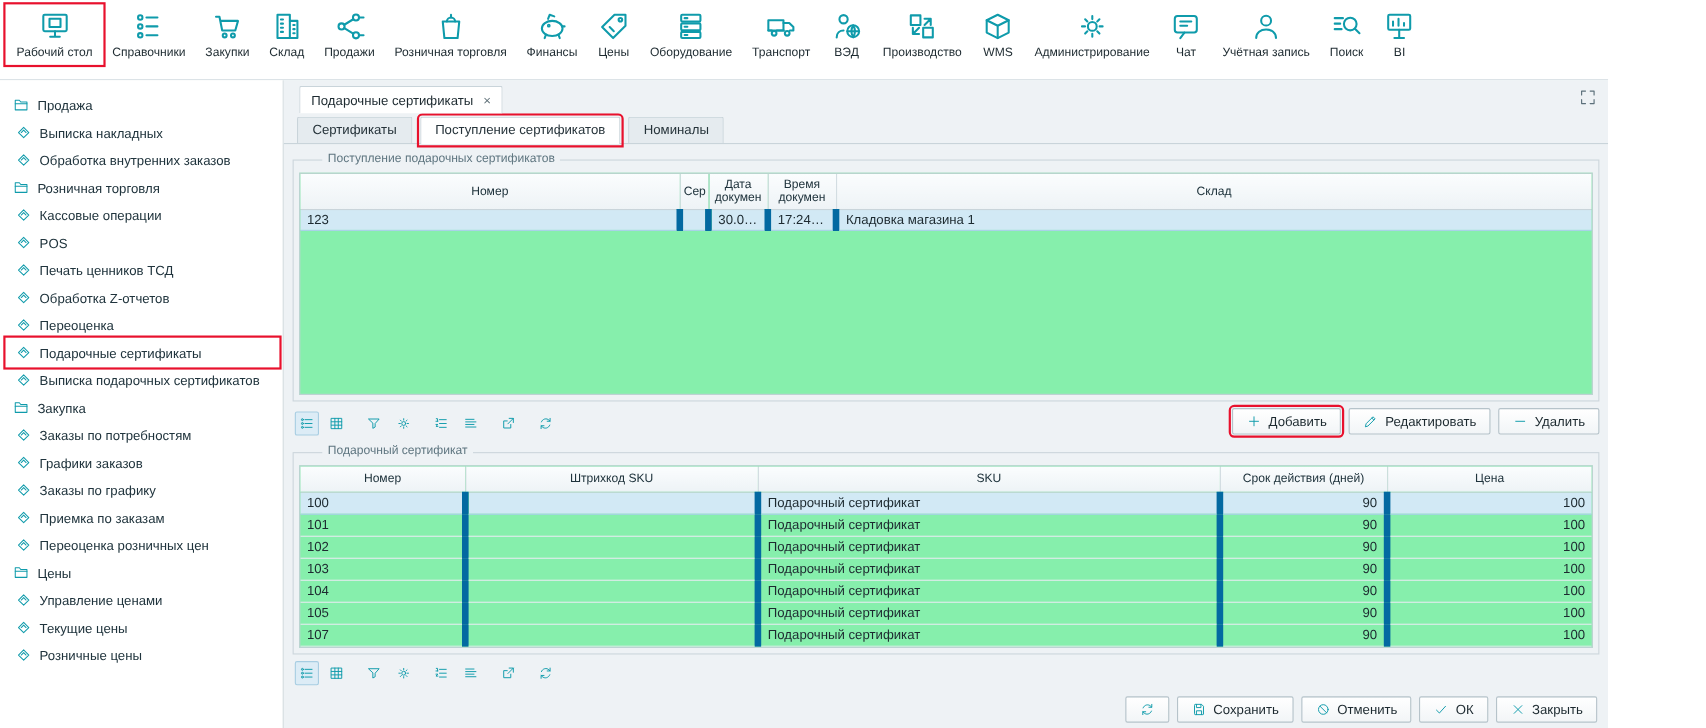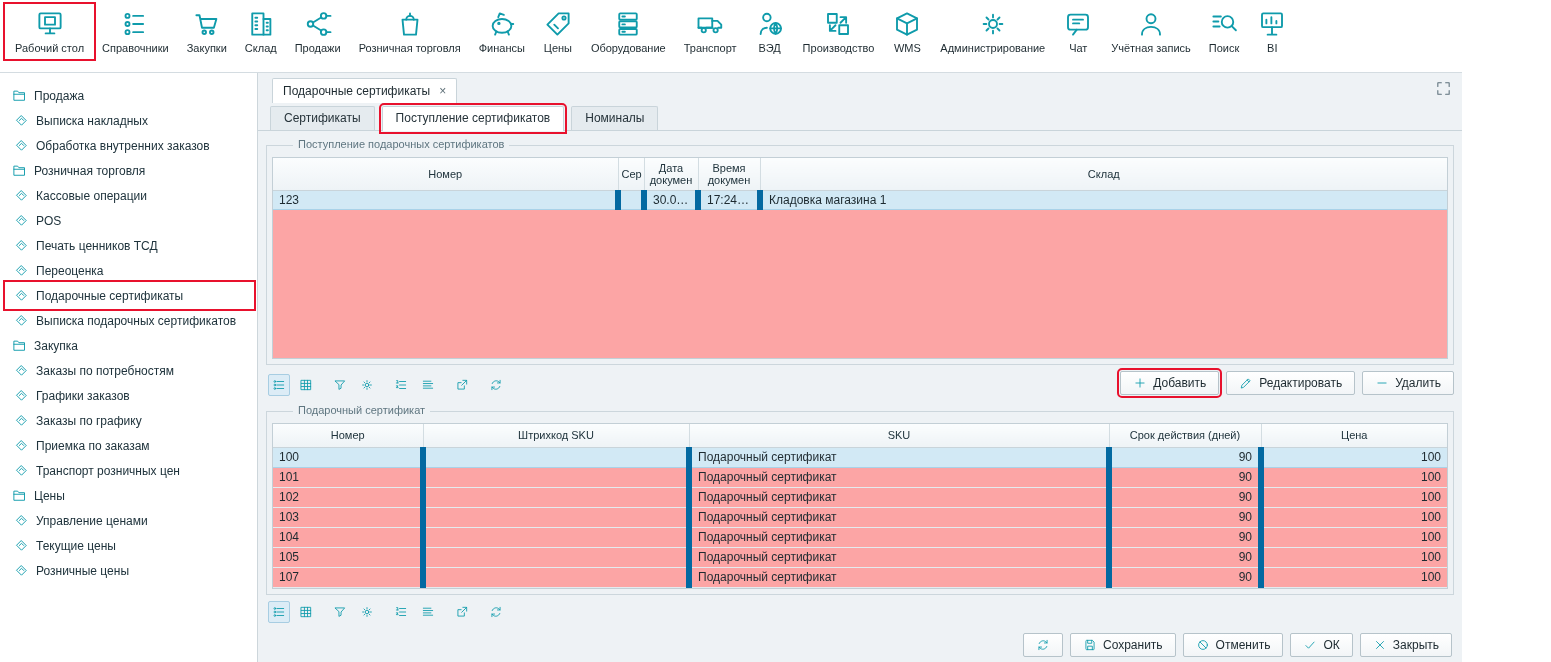--- a/index.html
+++ b/index.html
@@ -37,21 +37,21 @@
 
   
   .subtab-bar{flex:0 0 auto;display:flex;align-items:flex-end;padding:2px 0 0 12px;background:var(--panel);border-bottom:1px solid var(--border);height:28px;}
   .subtab{padding:4px 13px 5px;border:1px solid var(--border);border-bottom:none;background:#e5ebef;margin-right:7px;border-radius:2px 2px 0 0;cursor:pointer;color:#26333a;}
   .subtab.active{background:#fff;margin-bottom:-1px;padding-bottom:6px;}
 
   
   .content{flex:1;min-height:0;padding:8px 8px 4px;display:flex;flex-direction:column;gap:3px;overflow:hidden;}
   .groupbox{border:1px solid #ccd6dc;position:relative;padding:11px 5px 5px;margin-top:6px;}
   .gb-title{position:absolute;top:-8px;left:26px;background:var(--panel);padding:0 5px;font-size:11px;color:#5f7680;}
-  .table-viewport{background:#fca5a5;border:1px solid #c3cfd6;overflow:hidden;}
+  .table-viewport{background:#86efac;border:1px solid #c3cfd6;overflow:hidden;}
   .tv1{height:202px;}
 
   table{border-collapse:collapse;table-layout:fixed;width:100%;font-size:12px;}
   th{font-weight:normal;font-size:11px;line-height:12px;text-align:center;color:#20343d;
      background:linear-gradient(#fbfdfe,#eef3f6);border-right:1px solid #d3dde2;border-bottom:1px solid var(--border);
      padding:2px 3px;overflow:hidden;white-space:normal;}
   #t1 th{height:32px;}
   #t2 th{height:23px;}
   td{padding:2px 6px;border-right:6px solid #0369a1;border-bottom:1px solid #e4ebef;height:19px;
      overflow:hidden;white-space:nowrap;text-overflow:ellipsis;}
@@ -336,20 +336,29 @@
           </span>
           <span>Печать ценников ТСД</span>
         </div>
         <div class="tree-item">
           <span class="icon">
             <svg viewBox="0 0 24 24" aria-hidden="true">
               <path d="M12 4.5l7.5 7.5-7.5 7.5L4.5 12z"></path>
               <path d="M8.5 12l3.5-3.5L15.5 12"></path>
             </svg>
           </span>
+          <span>Обработка Z-отчетов</span>
+        </div>
+        <div class="tree-item">
+          <span class="icon">
+            <svg viewBox="0 0 24 24" aria-hidden="true">
+              <path d="M12 4.5l7.5 7.5-7.5 7.5L4.5 12z"></path>
+              <path d="M8.5 12l3.5-3.5L15.5 12"></path>
+            </svg>
+          </span>
           <span>Переоценка</span>
         </div>
         <div class="tree-item annot">
           <span class="icon">
             <svg viewBox="0 0 24 24" aria-hidden="true">
               <path d="M12 4.5l7.5 7.5-7.5 7.5L4.5 12z"></path>
               <path d="M8.5 12l3.5-3.5L15.5 12"></path>
             </svg>
           </span>
           <span>Подарочные сертификаты</span>
@@ -408,21 +417,21 @@
           </span>
           <span>Приемка по заказам</span>
         </div>
         <div class="tree-item">
           <span class="icon">
             <svg viewBox="0 0 24 24" aria-hidden="true">
               <path d="M12 4.5l7.5 7.5-7.5 7.5L4.5 12z"></path>
               <path d="M8.5 12l3.5-3.5L15.5 12"></path>
             </svg>
           </span>
-          <span>Транспорт розничных цен</span>
+          <span>Переоценка розничных цен</span>
         </div>
         <div class="tree-group">
           <span class="icon">
             <svg viewBox="0 0 24 24" aria-hidden="true">
               <path d="M3 19V5h6l2 2.5h9V19z"></path>
               <path d="M3 10h17"></path>
             </svg>
           </span>
           <span>Цены</span>
         </div>

